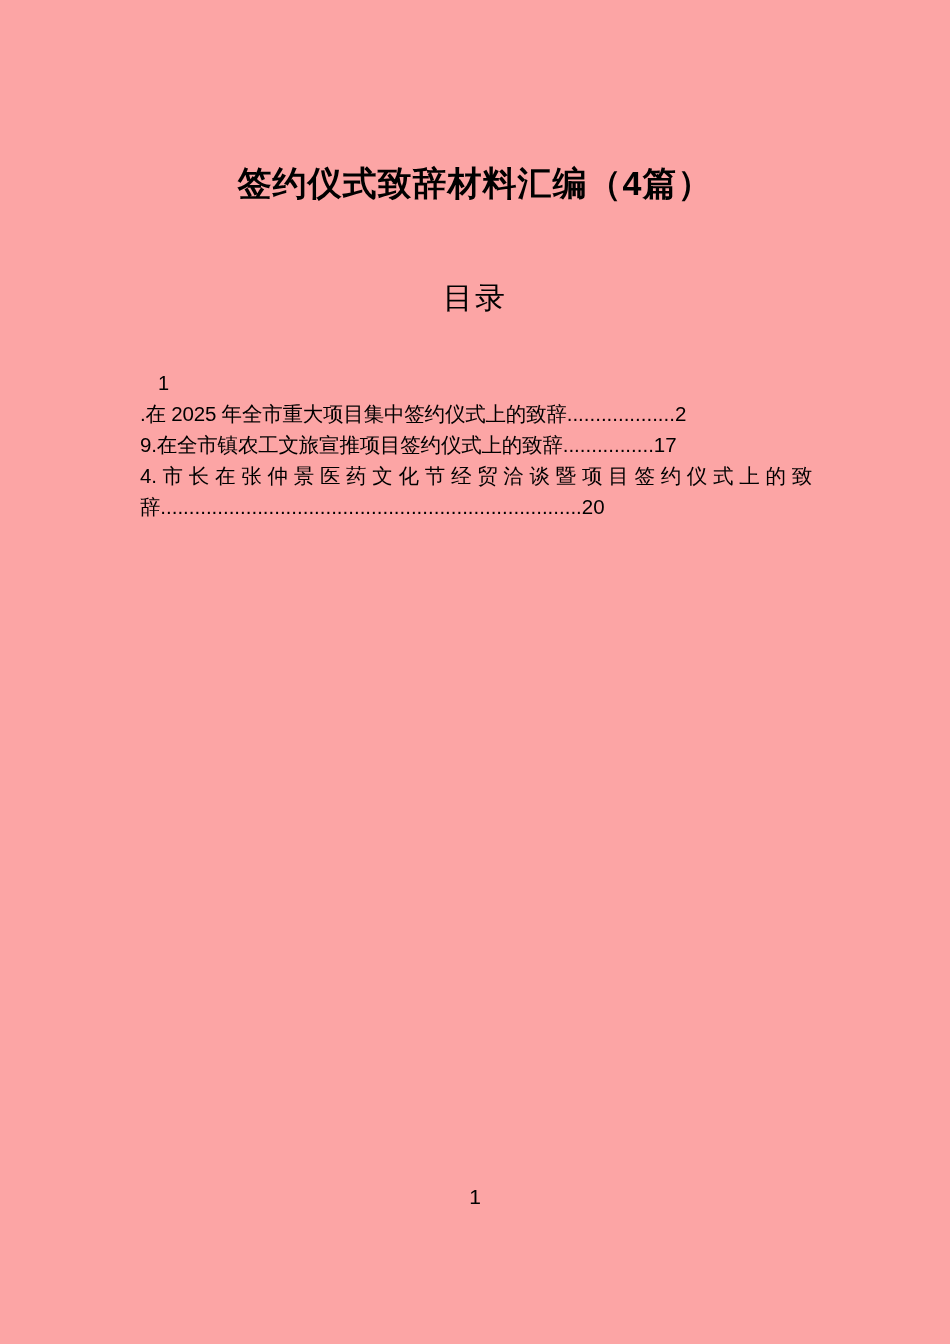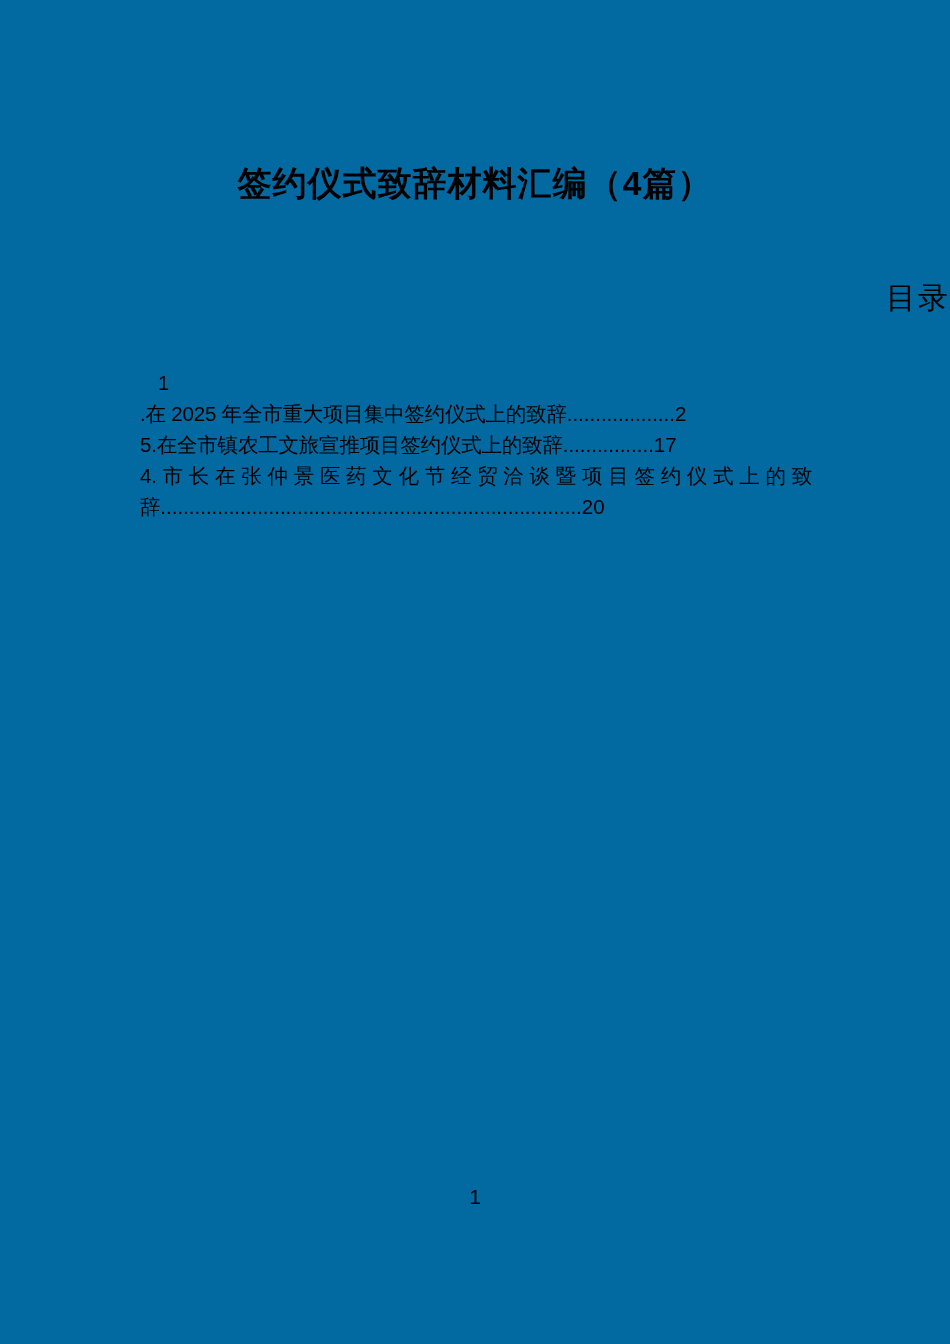--- a/index.html
+++ b/index.html
@@ -15,41 +15,41 @@
     color: #000000;
     overflow: hidden;
   }
 
   .page {
     position: absolute;
     left: 0;
     top: 0;
     width: 950px;
     height: 1344px;
-    background: #0369a1;
+    background: #fca5a5;
   }
 
   .doc-title {
     position: absolute;
     left: 0;
     top: 160px;
     width: 950px;
     text-align: center;
     font-size: 34px;
     font-weight: bold;
     letter-spacing: 1px;
     line-height: 1.4;
   }
 
   .toc-heading {
     position: absolute;
     left: 0;
     top: 278px;
     width: 950px;
-    text-align: right;
+    text-align: center;
     font-size: 30px;
     font-weight: normal;
     letter-spacing: 2px;
   }
 
   .toc {
     position: absolute;
     left: 140px;
     top: 368px;
     width: 672px;
@@ -94,21 +94,21 @@
 
   <div class="toc-heading">目录</div>
 
   <div class="toc">
 
     <span class="toc-first-num">1</span>
 
     <span class="toc-entry"><span class="lead">.在 2025 年全市重大项目集中签约仪式上的致辞</span><span>...................</span><span>2</span></span>
 
 
-    <span class="toc-entry"><span class="lead">5.在全市镇农工文旅宣推项目签约仪式上的致辞</span><span>................</span><span>17</span></span>
+    <span class="toc-entry"><span class="lead">9.在全市镇农工文旅宣推项目签约仪式上的致辞</span><span>................</span><span>17</span></span>
 
     <span class="toc-entry"><span class="lead">4.市长在张仲景医药文化节经贸洽谈暨项目签约仪式上的致辞</span><span>..........................................................................</span><span>20</span></span>
 
   </div>
 
   <div class="page-number">1</div>
 
 </div>
 
 </body></html>

